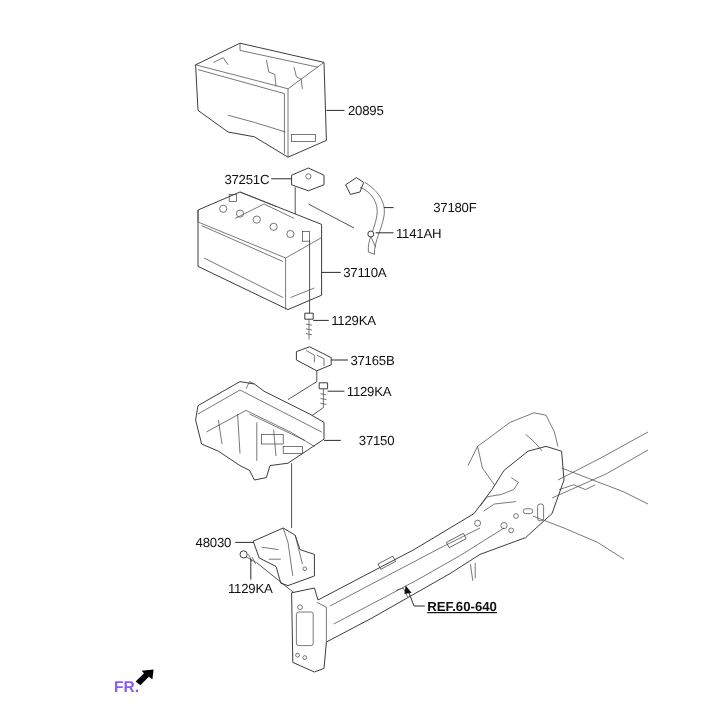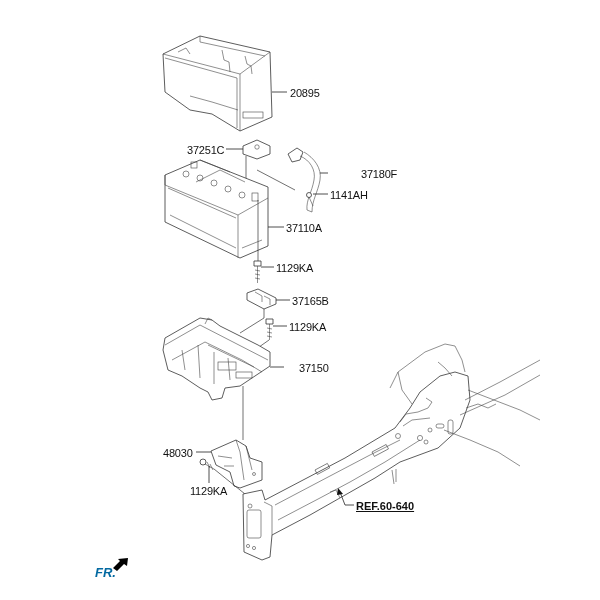--- a/index.html
+++ b/index.html
@@ -1,20 +1,20 @@
 <!DOCTYPE html>
 <html><head>
   <meta charset="utf-8">
   <style>
     html, body { margin: 0; padding: 0; background: #ffffff; }
     body { width: 600px; height: 600px; position: relative; overflow: hidden; font-family: "Liberation Sans", sans-serif; }
     #diagram { position: absolute; left: 0; top: 0; width: 600px; height: 600px; }
     .lbl { position: absolute; font-size: 11px; color: #111; letter-spacing: -0.2px; white-space: nowrap; line-height: 12px; }
     .ref { position: absolute; font-size: 11px; font-weight: bold; color: #111; white-space: nowrap; line-height: 12px; }
-    .fr { position: absolute; font-size: 13px; font-weight: bold; color: #0369a1; line-height: 14px; font-style: italic; }
+    .fr { position: absolute; font-size: 13px; font-weight: bold; color: #8b5cf6; line-height: 14px; }
     svg .part { fill: #fff; stroke: #333; stroke-width: 0.8; stroke-linejoin: round; }
     svg .thin { fill: none; stroke: #444; stroke-width: 0.6; }
     svg .lead { fill: none; stroke: #222; stroke-width: 0.8; }
     svg .dash { fill: none; stroke: #333; stroke-width: 0.7; }
   </style>
 </head>
 <body>
 
 <svg id="diagram" viewBox="0 0 600 600" xmlns="http://www.w3.org/2000/svg">
 

